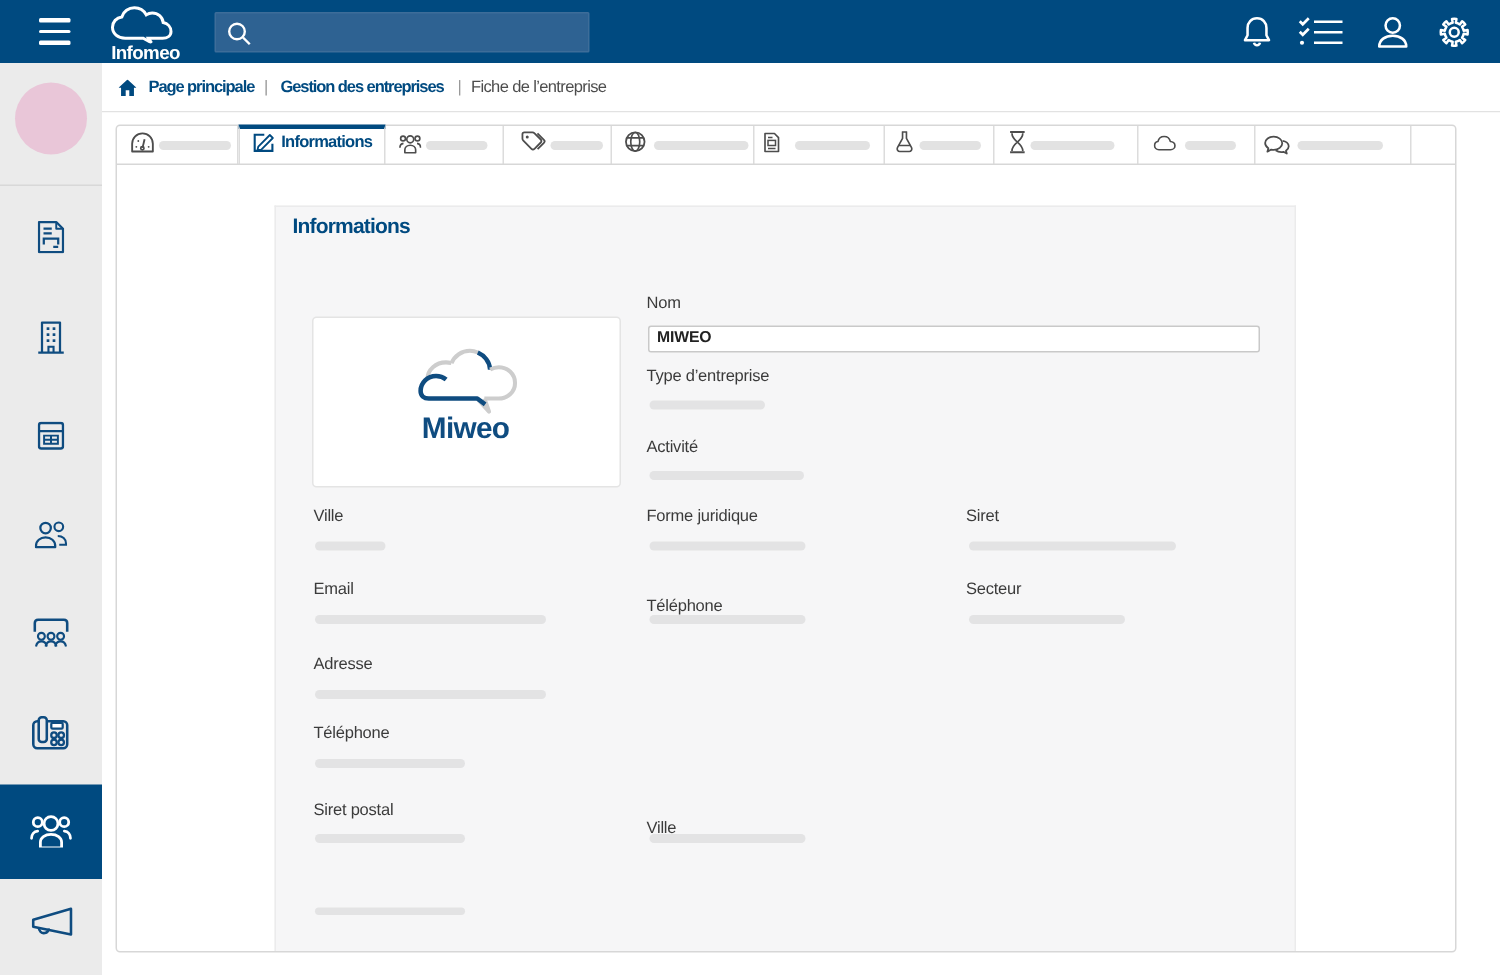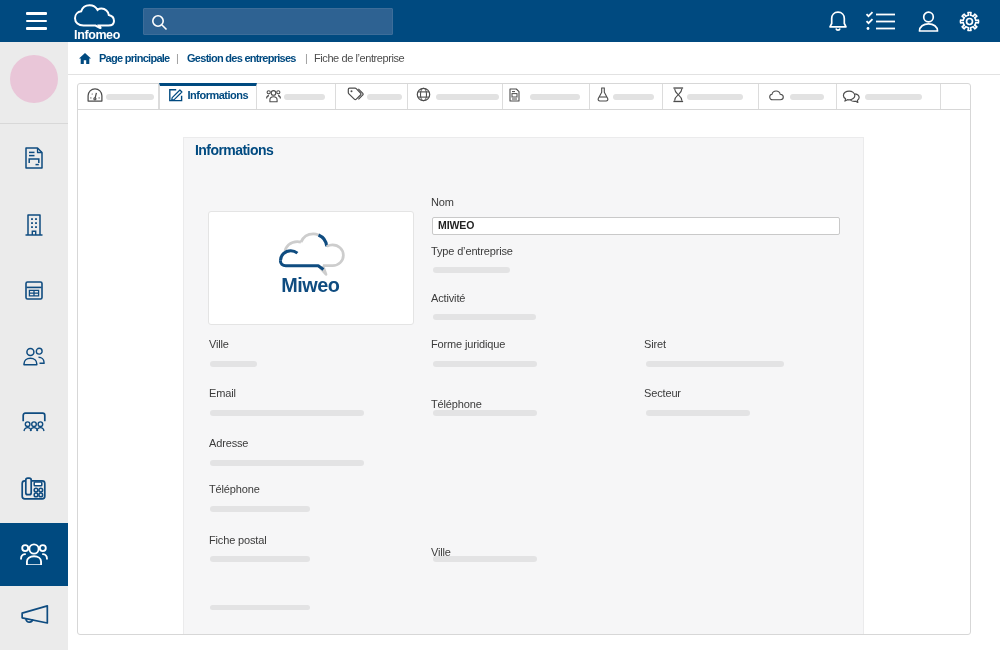--- a/index.html
+++ b/index.html
@@ -288,21 +288,21 @@
         <div class="abs pillf" style="left:248.5px;top:272px;width:104px"></div>
         <div class="abs lbl" style="left:460px;top:249px">Secteur</div>
         <div class="abs pillf" style="left:462px;top:272px;width:104px"></div>
 
         <div class="abs lbl" style="left:25px;top:299px">Adresse</div>
         <div class="abs pillf" style="left:26px;top:321.5px;width:154px"></div>
 
         <div class="abs lbl" style="left:25px;top:345px">Téléphone</div>
         <div class="abs pillf" style="left:26px;top:368px;width:100px"></div>
 
-        <div class="abs lbl" style="left:25px;top:396px">Fiche postal</div>
+        <div class="abs lbl" style="left:25px;top:396px">Siret postal</div>
         <div class="abs pillf" style="left:26px;top:417.5px;width:100px"></div>
         <div class="abs lbl" style="left:247px;top:408px">Ville</div>
         <div class="abs pillf" style="left:248.5px;top:417.5px;width:104px"></div>
 
         <div class="abs pillf" style="left:26px;top:466.5px;width:100px;height:5.5px"></div>
       </div>
     </div>
   </div>
 </div>
 

